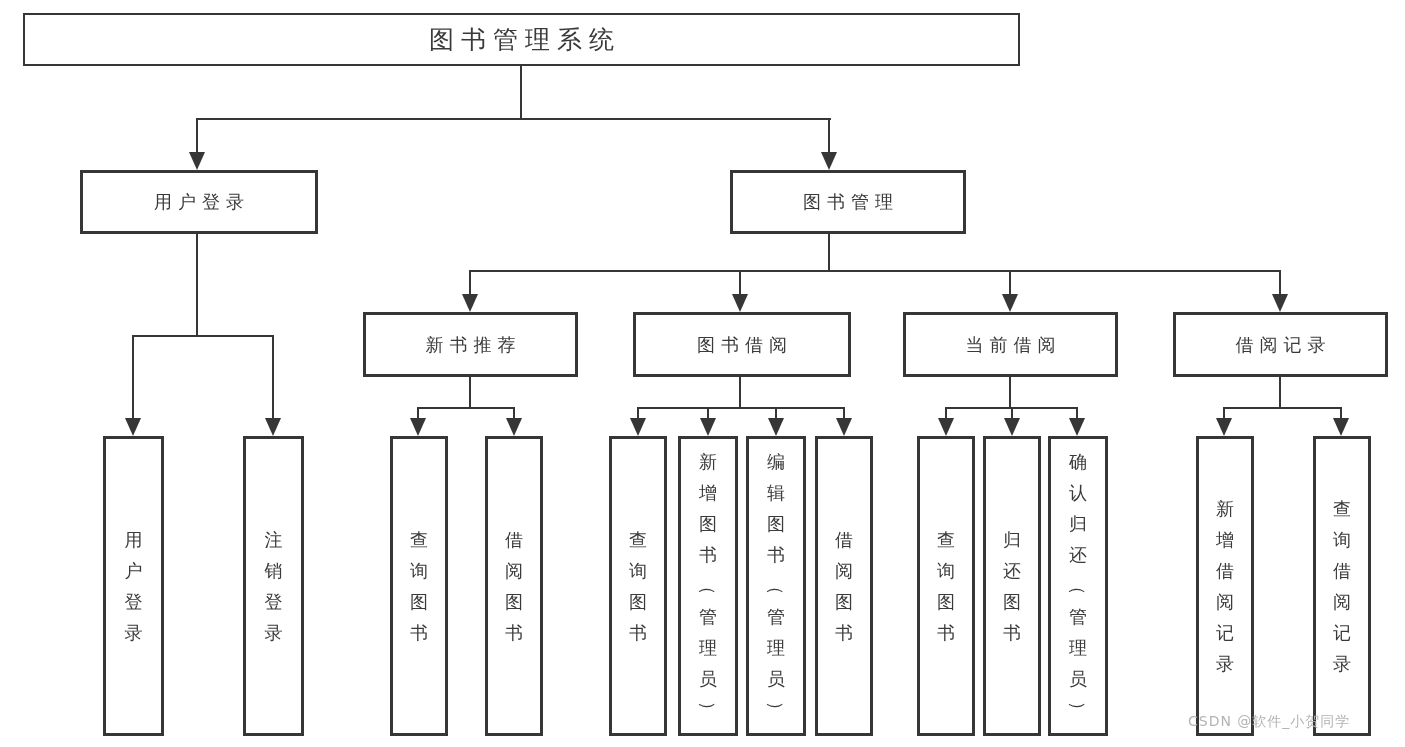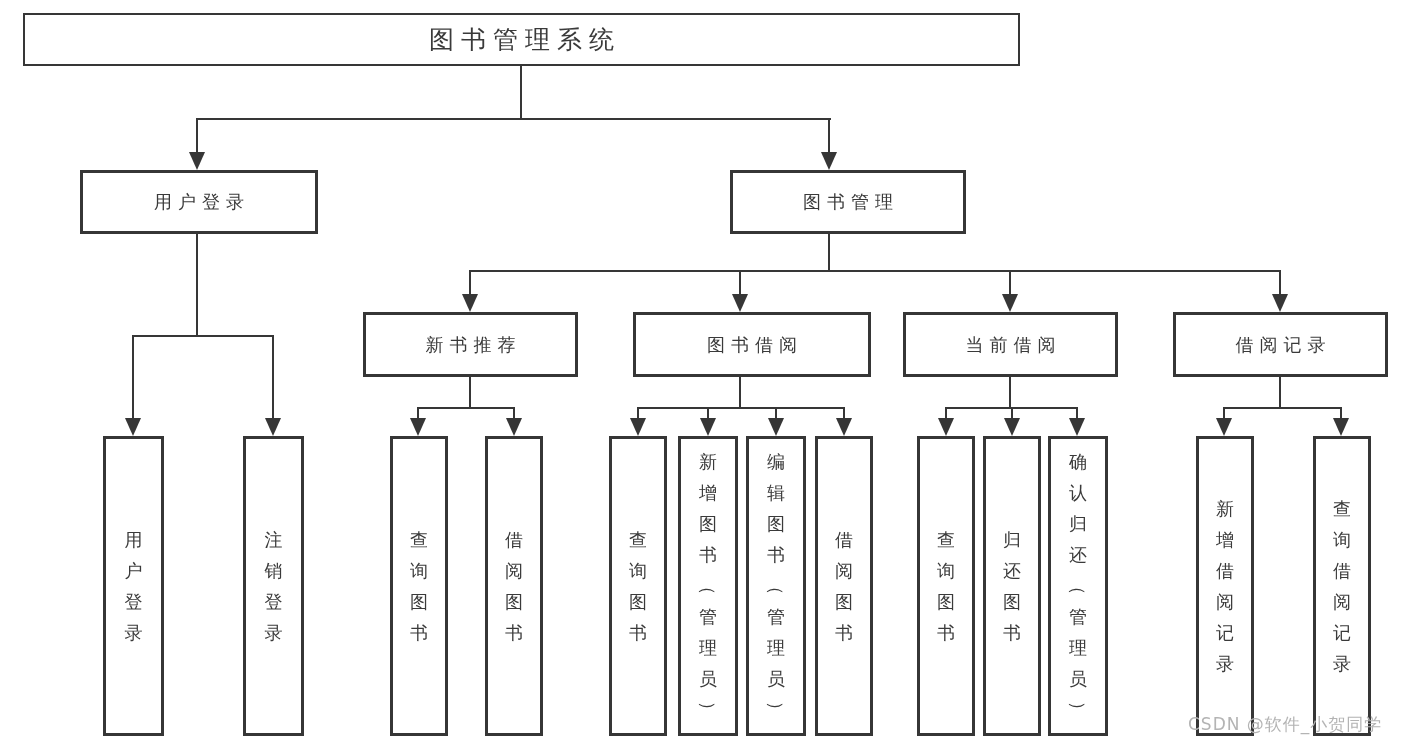--- a/index.html
+++ b/index.html
@@ -44,21 +44,21 @@
     position: absolute;
     width: 0; height: 0;
     border-left: 8px solid transparent;
     border-right: 8px solid transparent;
     border-top: 18px solid #363636;
   }
   .watermark {
     position: absolute;
     left: 1188px;
     top: 713px;
-    font-size: 17px;
+    font-size: 14px;
     letter-spacing: 1px;
     color: #b4b4b4;
     white-space: nowrap;
     z-index: 5;
   }
 </style>
 </head>
 <body>
 
 <div class="canvas">
@@ -95,21 +95,21 @@
   <div class="vl" style="left:739px; top:270px; height:26px;"></div>
   <div class="ar" style="left:732px; top:294px;"></div>
   <div class="vl" style="left:1009px; top:270px; height:26px;"></div>
   <div class="ar" style="left:1002px; top:294px;"></div>
   <div class="vl" style="left:1279px; top:270px; height:26px;"></div>
   <div class="ar" style="left:1272px; top:294px;"></div>
 
   <div class="box" style="left:363px; top:312px; width:215px; height:65px;">
     <span class="lbl">新书推荐</span>
   </div>
-  <div class="box" style="left:633px; top:312px; width:238px; height:65px;">
+  <div class="box" style="left:633px; top:312px; width:218px; height:65px;">
     <span class="lbl">图书借阅</span>
   </div>
   <div class="box" style="left:1173px; top:312px; width:215px; height:65px;">
     <span class="lbl">借阅记录</span>
   </div>
   <div class="box" style="left:903px; top:312px; width:215px; height:65px;">
     <span class="lbl">当前借阅</span>
   </div>
 
   <div class="vl" style="left:469px; top:377px; height:30px;"></div>

